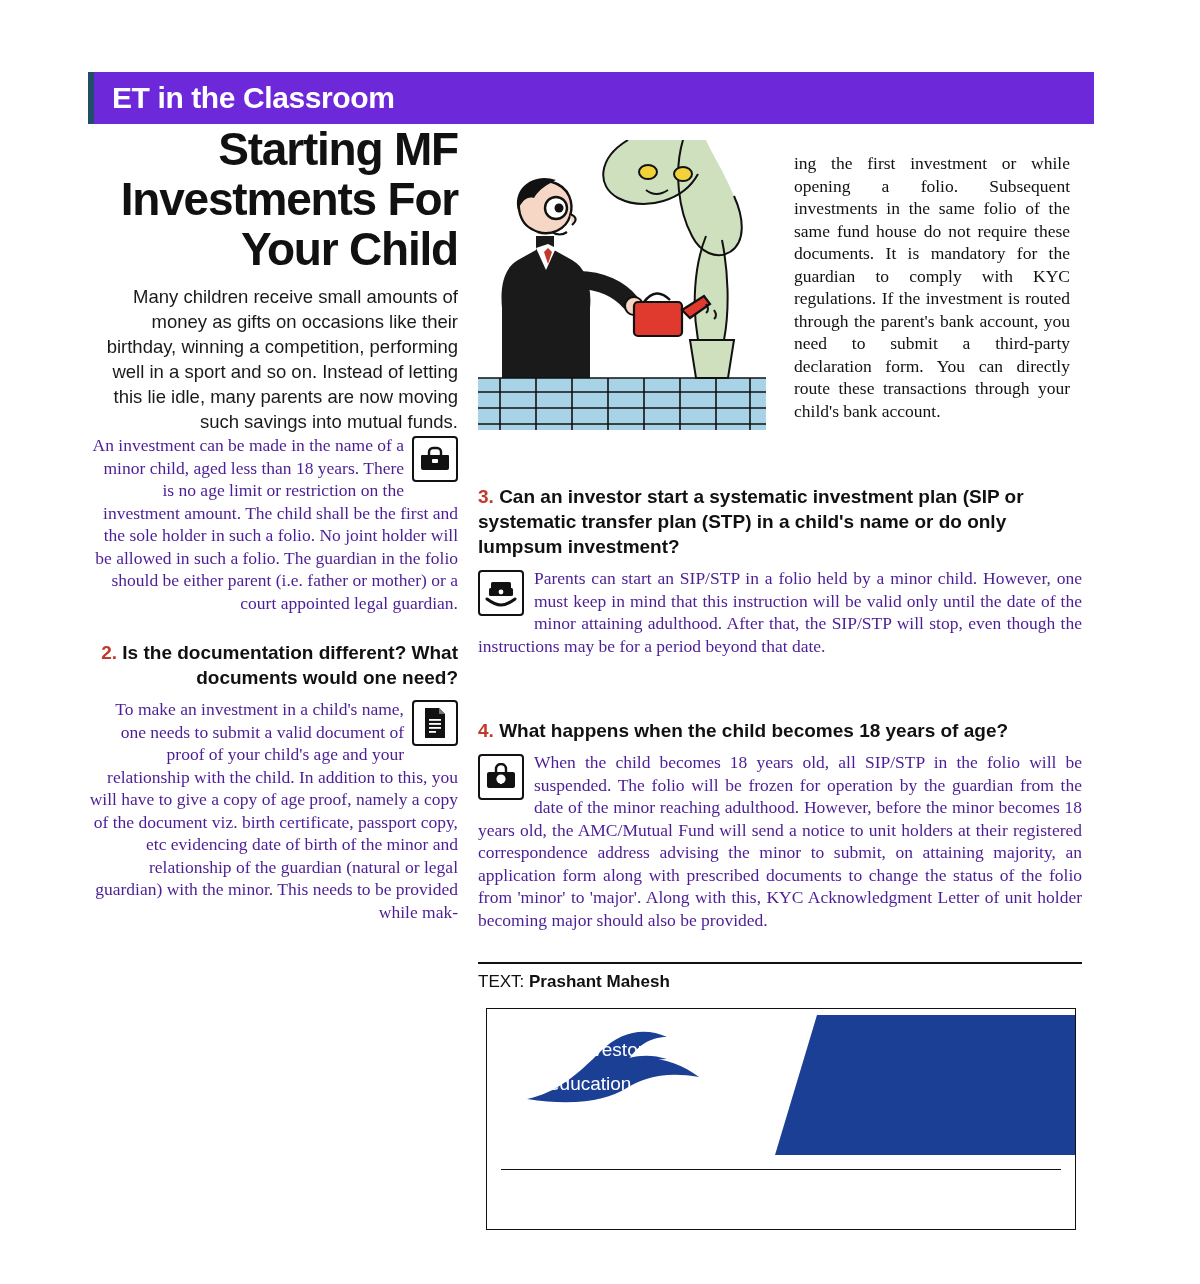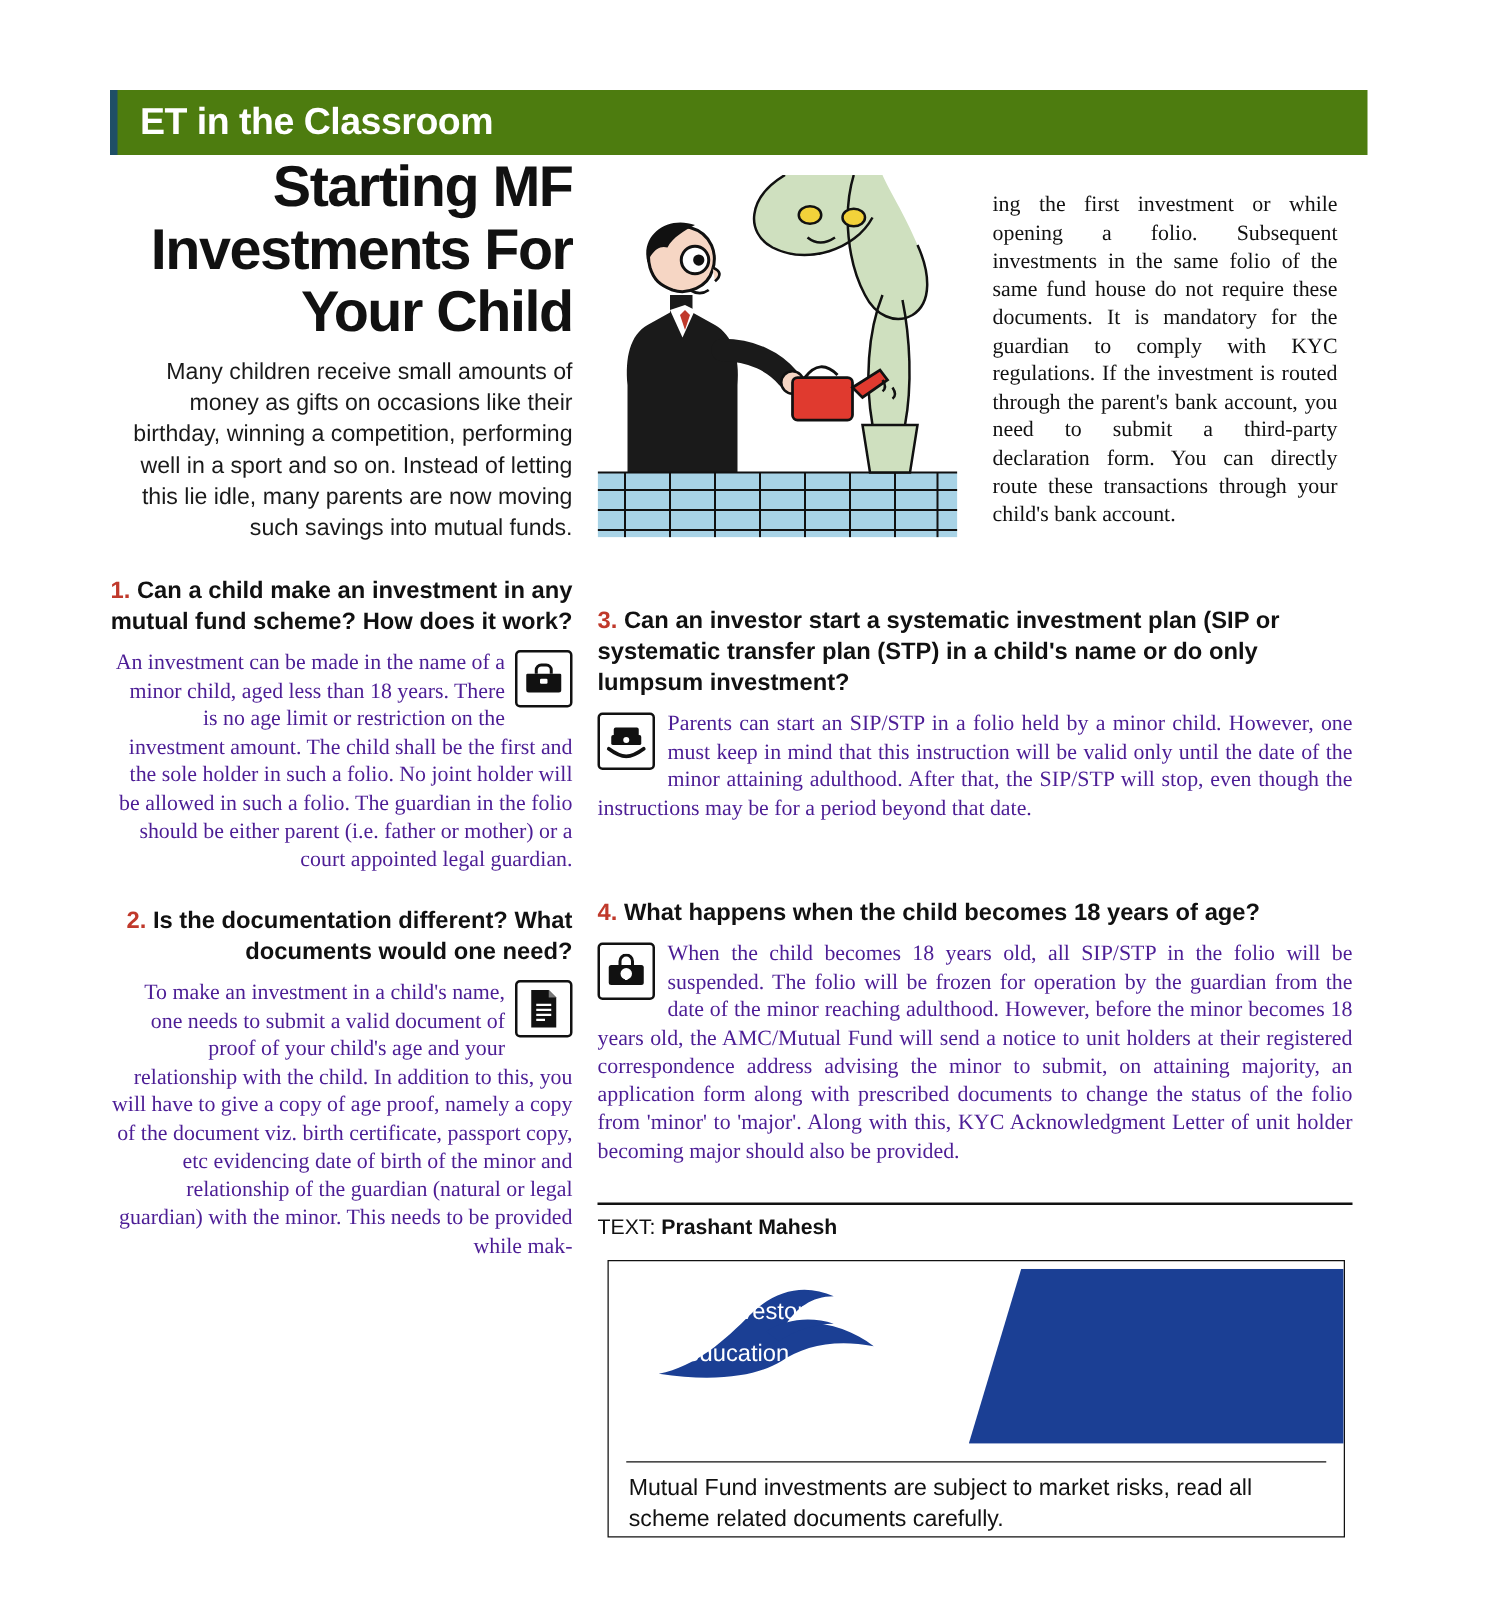--- a/index.html
+++ b/index.html
@@ -21,21 +21,21 @@
     box-sizing: border-box;
   }
 
   
   .masthead {
     position: absolute;
     left: 88px;
     top: 72px;
     width: 1000px;
     height: 52px;
-    background: #4d7c0f;
+    background: #6d28d9;
     border-left: 6px solid #1f4f66;
   }
   .masthead-title {
     font-family: "Liberation Sans", sans-serif;
     font-weight: bold;
     font-size: 30px;
     color: #ffffff;
     position: absolute;
     left: 18px;
     top: 9px;
@@ -238,24 +238,20 @@
     <div class="masthead-title">ET in the Classroom</div>
   </div>
 
   <div class="col-left">
 
     <h1 class="headline">Starting MF Investments For Your Child</h1>
 
     <p class="standfirst">Many children receive small amounts of money as gifts on occasions like their birthday, winning a competition, performing well in a sport and so on. Instead of letting this lie idle, many parents are now moving such savings into mutual funds.</p>
 
     <div>
-      <div class="qa-question q-right">
-        <span class="qnum">1.</span>
-        <span>Can a child make an investment in any mutual fund scheme? How does it work?</span>
-      </div>
       <div class="icon-box icon-float-right">
         <svg width="30" height="26" viewBox="0 0 30 26">
           <path d="M2 9 h26 a1 1 0 0 1 1 1 v12 a2 2 0 0 1 -2 2 h-24 a2 2 0 0 1 -2 -2 v-12 a1 1 0 0 1 1 -1 z" fill="#111"></path>
           <path d="M9 9 v-3 a4 4 0 0 1 4 -4 h4 a4 4 0 0 1 4 4 v3" fill="none" stroke="#111" stroke-width="2.4"></path>
           <rect x="12" y="13" width="6" height="4" rx="1" fill="#fff"></rect>
         </svg>
       </div>
       <p class="answer right-align">An investment can be made in the name of a minor child, aged less than 18 years. There is no age limit or restriction on the investment amount. The child shall be the first and the sole holder in such a folio. No joint holder will be allowed in such a folio. The guardian in the folio should be either parent (i.e. father or mother) or a court appointed legal guardian.</p>
     </div>
 
@@ -397,16 +393,15 @@
         <path d="M96 50 C112 40 132 38 150 44 C134 44 118 50 106 58 Z" fill="#1b3f94"></path>
       </svg>
       <div class="ad-banner"></div>
       <div class="ad-banner-text">
         <span>An investor</span><br>
         <span>education</span><br>
         <span>initiative</span>
       </div>
     </div>
     <div class="ad-rule"></div>
-    <div class="ad-disclaimer">Mutual Fund investments are subject to market risks, read all scheme related documents carefully.</div>
   </div>
 
 </div>
 
 </body></html>

